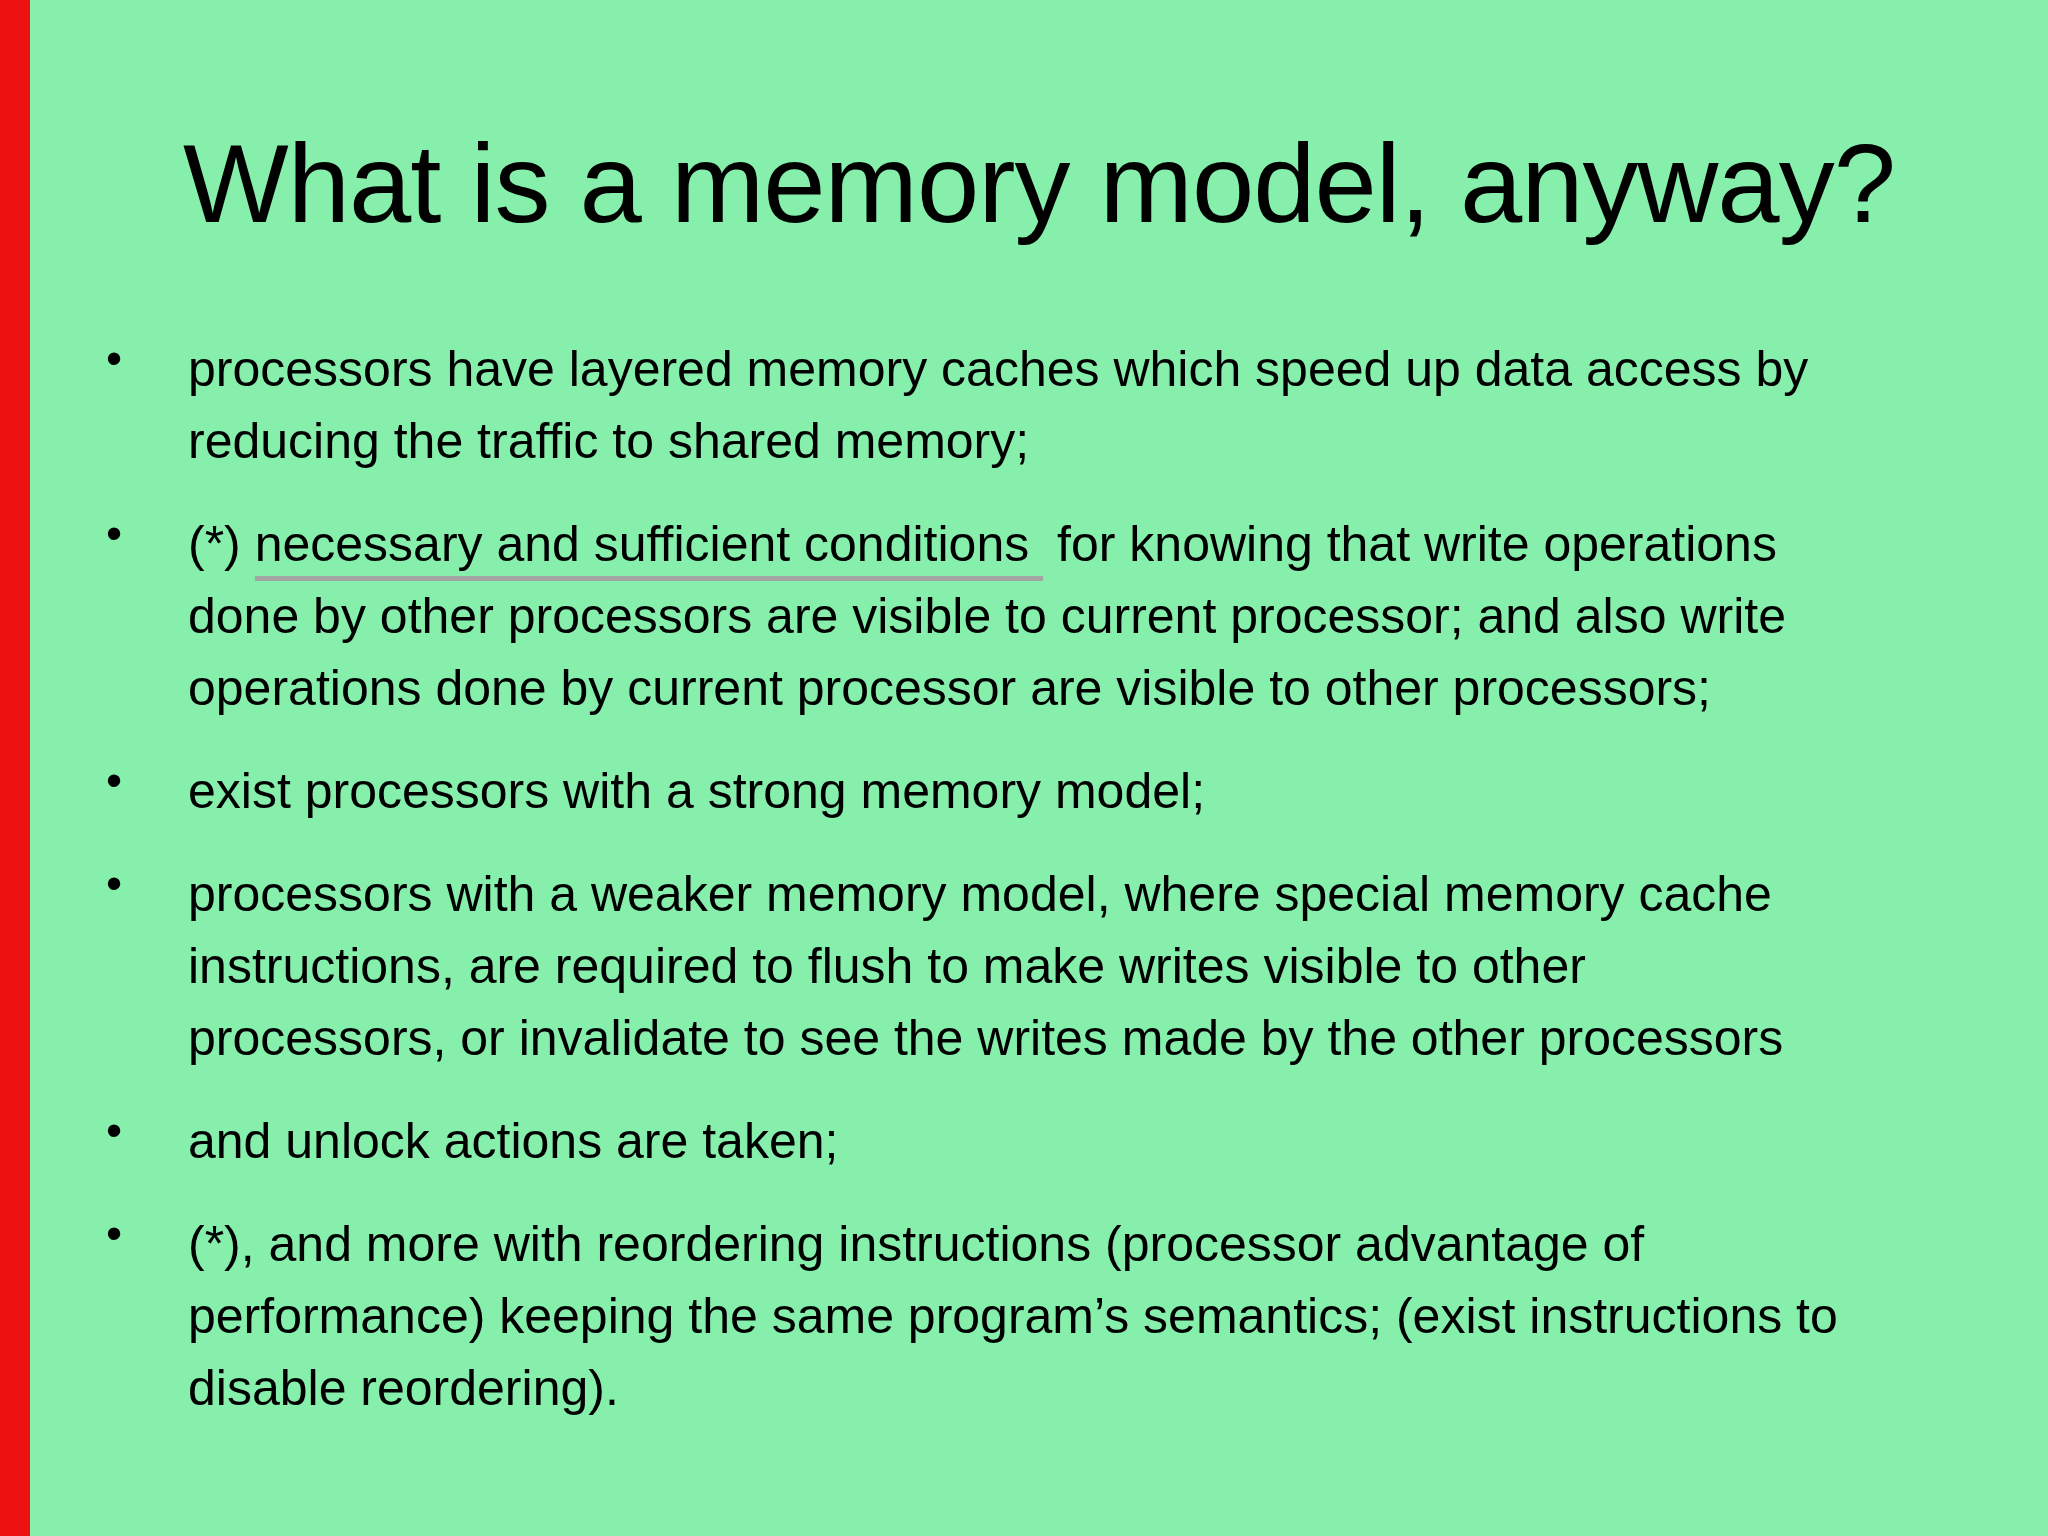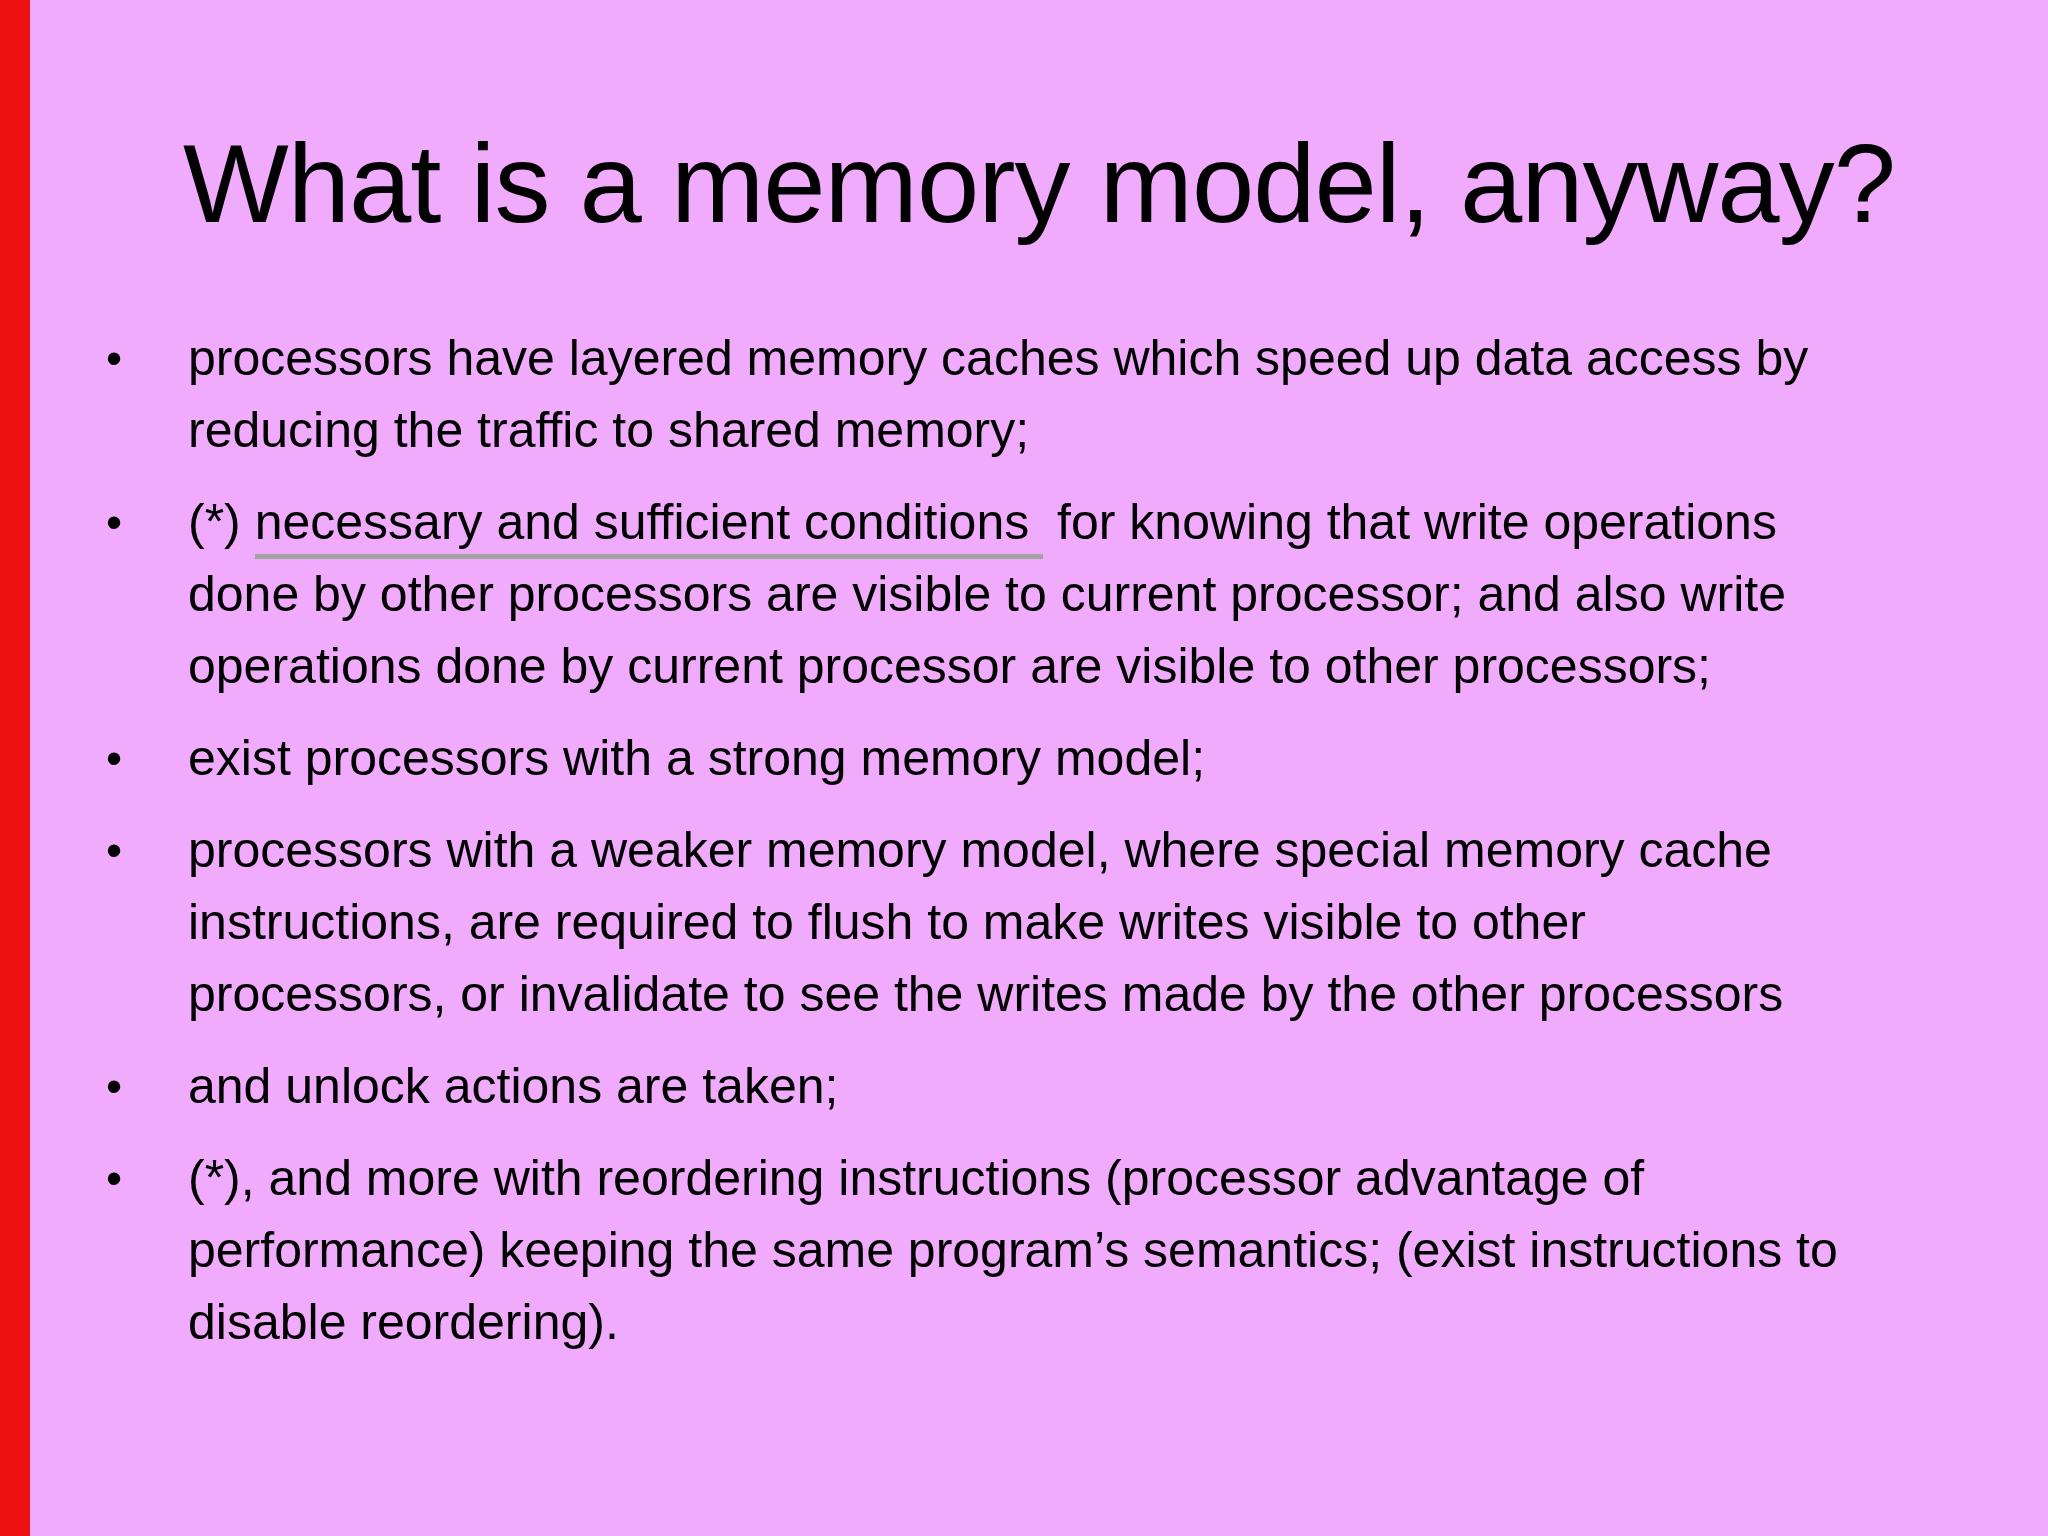--- a/index.html
+++ b/index.html
@@ -18,31 +18,31 @@
   }
   .bullets {
     position:absolute; left:106px; top:322px; width:1880px;
     list-style:none; margin:0; padding:0;
     font-size:50px; line-height:72px;
   }
   .bullets li { display:flex; align-items:flex-start; margin:0 0 20px 0; }
   .dot {
     flex:0 0 82px; width:82px; font-size:46px; line-height:72px;
   }
-  .txt { flex:1 1 auto; }
+  .txt { flex:1 1 auto;margin-top:11px; }
   .line { white-space:nowrap; }
   .u {
     border-bottom:5px solid #a3a3a3;
     padding-bottom:4px; padding-right:14px;
   }
 </style>
 </head>
 <body>
 
-<div class="slide" style="background: #f0abfc;">
+<div class="slide" style="background: #86efac;">
 
   <div class="accent-bar" style="background: rgb(238, 17, 17);"></div>
 
   <div class="title">What is a memory model, anyway?</div>
 
   <ul class="bullets">
 
     <li>
       <span class="dot">•</span>
       <div class="txt">

